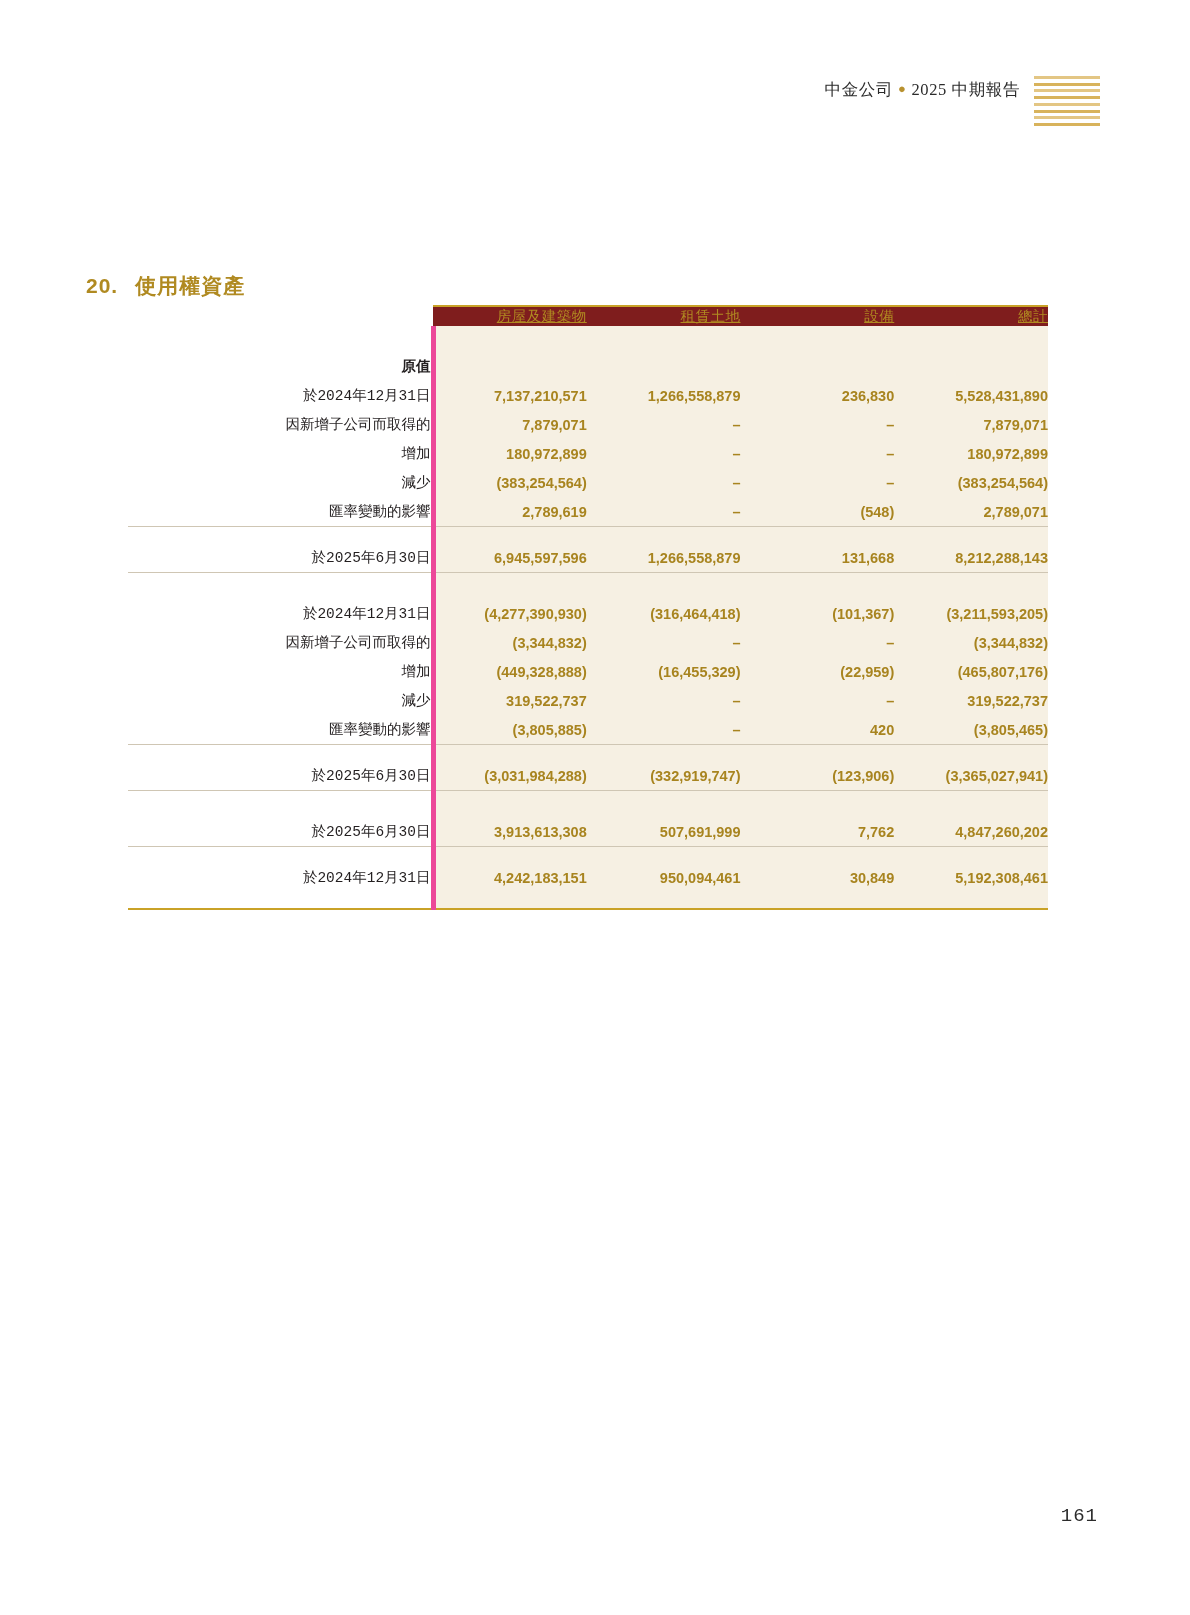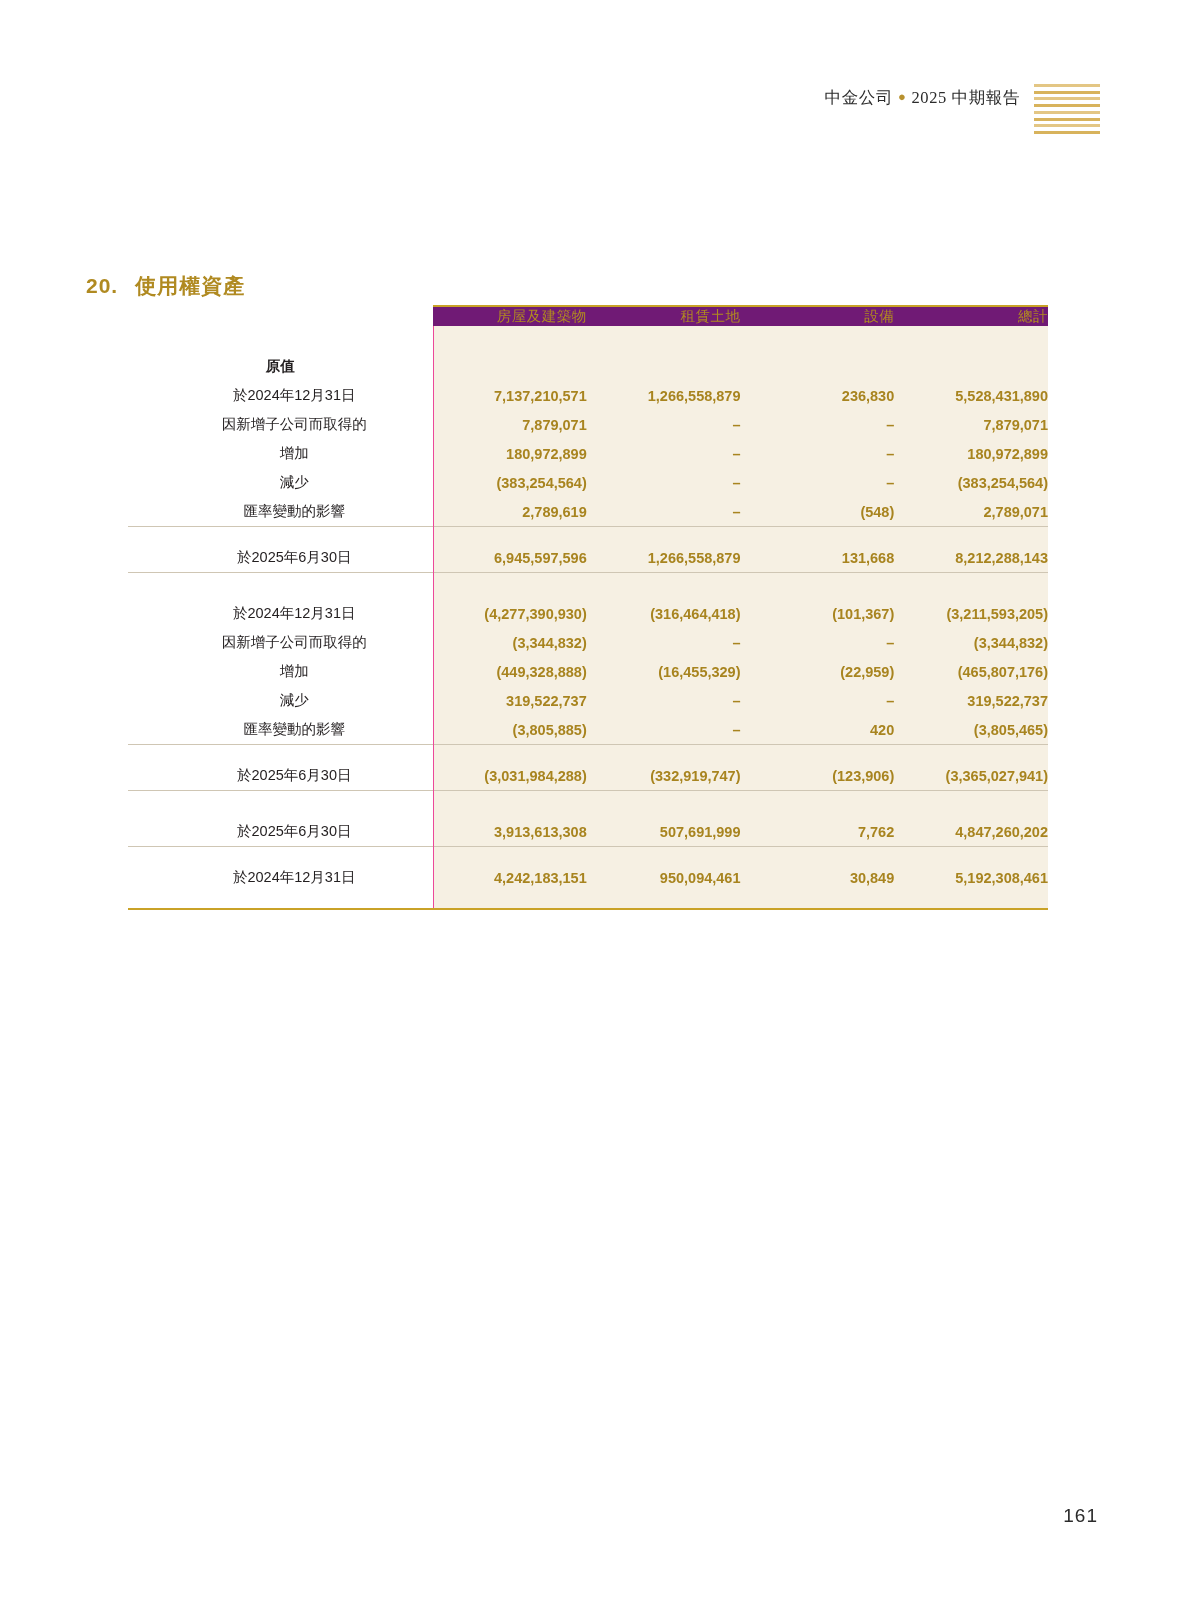--- a/index.html
+++ b/index.html
@@ -12,21 +12,21 @@
     height: 1615px;
     position: relative;
     font-family: "Liberation Sans", sans-serif;
     color: #231f20;
     overflow: hidden;
   }
 
   
   .page-header {
     position: absolute;
-    top: 84px;
+    top: 76px;
     right: 90px;
     display: flex;
     align-items: flex-start;
     gap: 14px;
   }
   .header-text {
     font-family: "Liberation Serif", serif;
     font-size: 16.5px;
     letter-spacing: 0.6px;
     color: #2b2b2b;
@@ -87,35 +87,37 @@
   .hdr-row th {
     font-size: 14.5px;
     color: #b08a21;
     font-weight: normal;
     text-align: right;
     padding: 12px 14px 13px 6px;
     letter-spacing: 0.5px;
   }
   .hdr-row th.first { background: transparent; }
   .hdr-row th.val {
-    background: #701a75;
+    background: #7f1d1d;
     border-top: 2.5px solid #c9a227;
+    text-decoration: underline;
   }
   .hdr-row th.val.last { border-right: none; margin-top: 41px; }
 
   tbody td {
     font-size: 14.5px;
     height: 29px;
   }
   td.lbl {
     color: #231f20;
-    text-align: center;
+    text-align: right;
     padding-left: 12px;
-    border-right: 1px solid #ec4899;
+    border-right: 5px solid #ec4899;
     white-space: nowrap;
+    font-family: Liberation Mono, monospace;
   }
   td.lbl.indent { padding-left: 28px; }
   td.lbl.bold { font-weight: bold; }
   td.val {
     background: #f6f0e3;
     color: #a8841f;
     font-weight: bold;
     text-align: right;
     padding-right: 14px;
     white-space: nowrap;
@@ -131,21 +133,21 @@
 
   .bottom-rule td {
     border-bottom: 2.5px solid #c9a227;
   }
 
   
   .page-number {
     position: absolute;
     bottom: 88px;
     right: 92px;
-    font-family: Liberation Sans, sans-serif;
+    font-family: Liberation Mono, monospace;
     font-size: 19px;
     color: #2b2b2b;
     letter-spacing: 1px;
   }
 </style>
 </head>
 <body>
 
 <div class="page-header">
   <div class="header-text">

